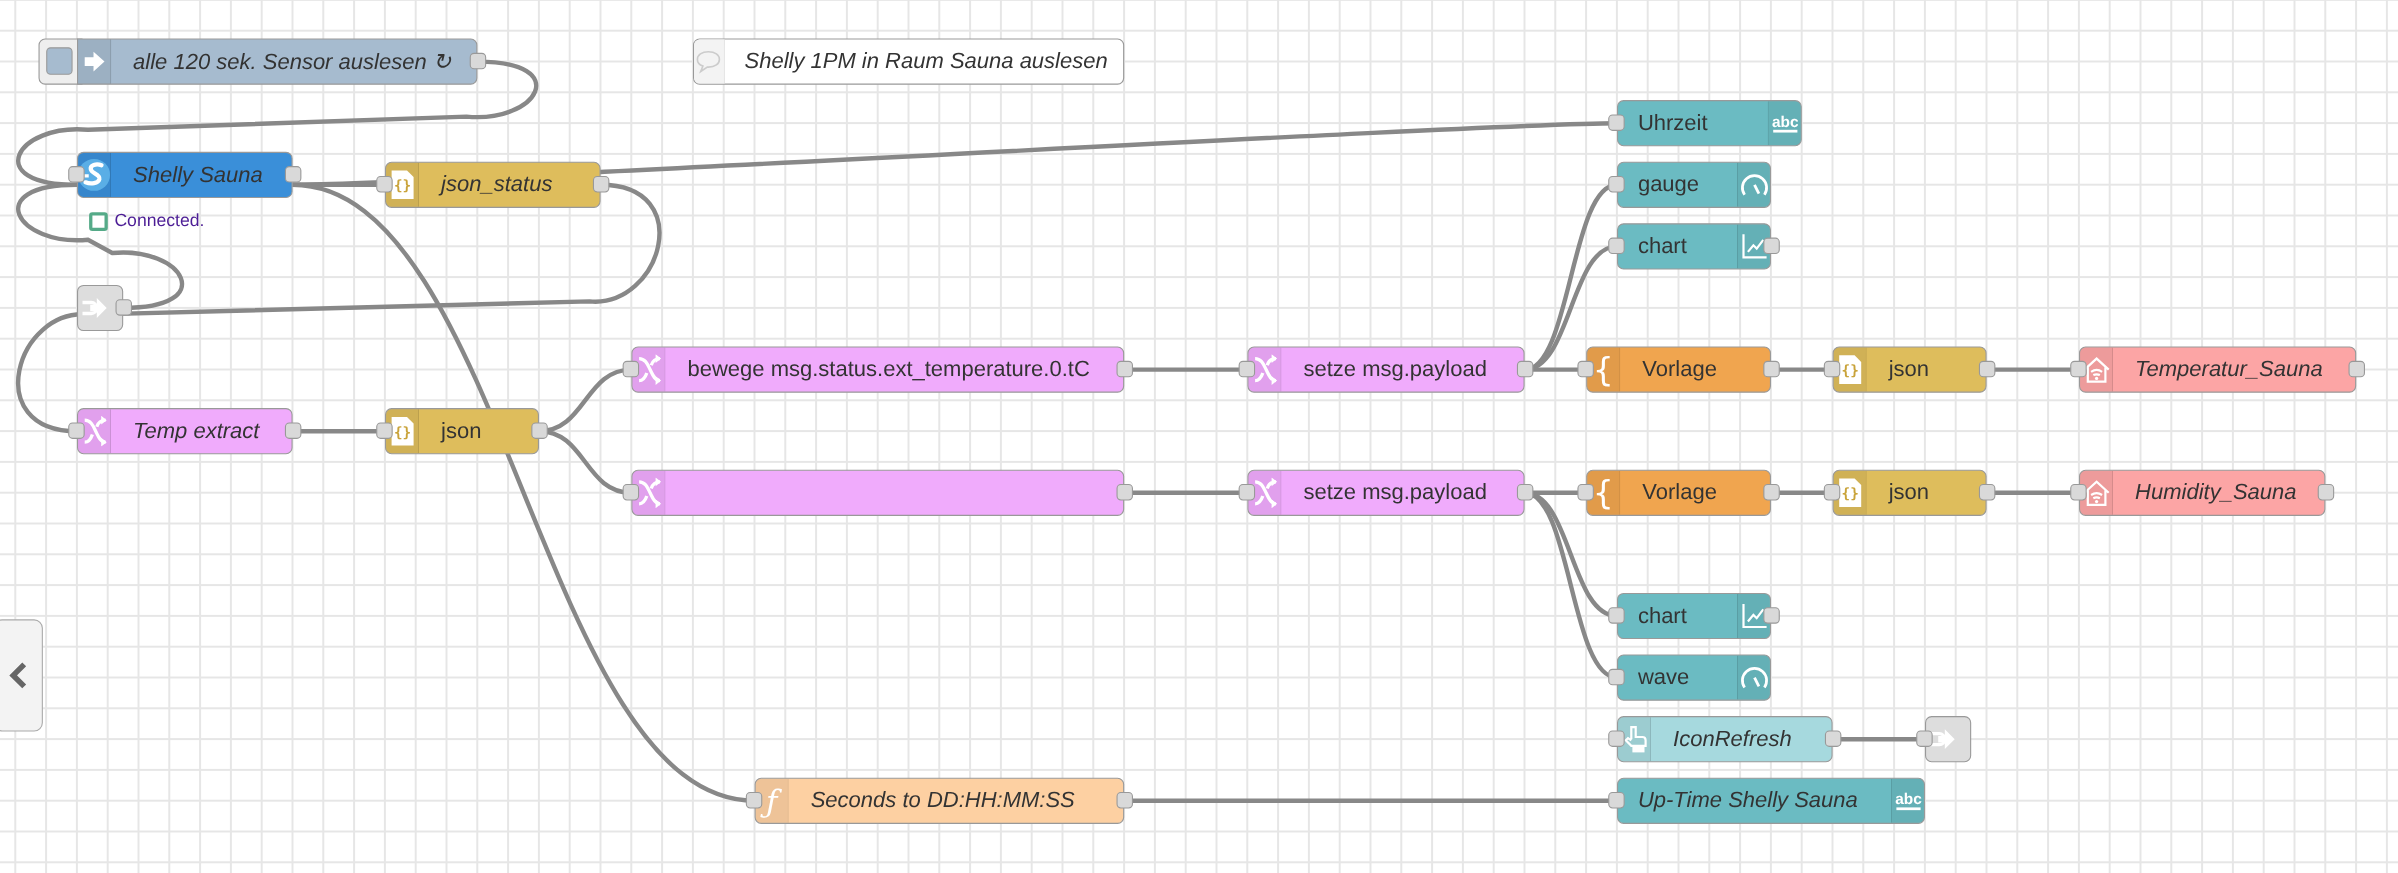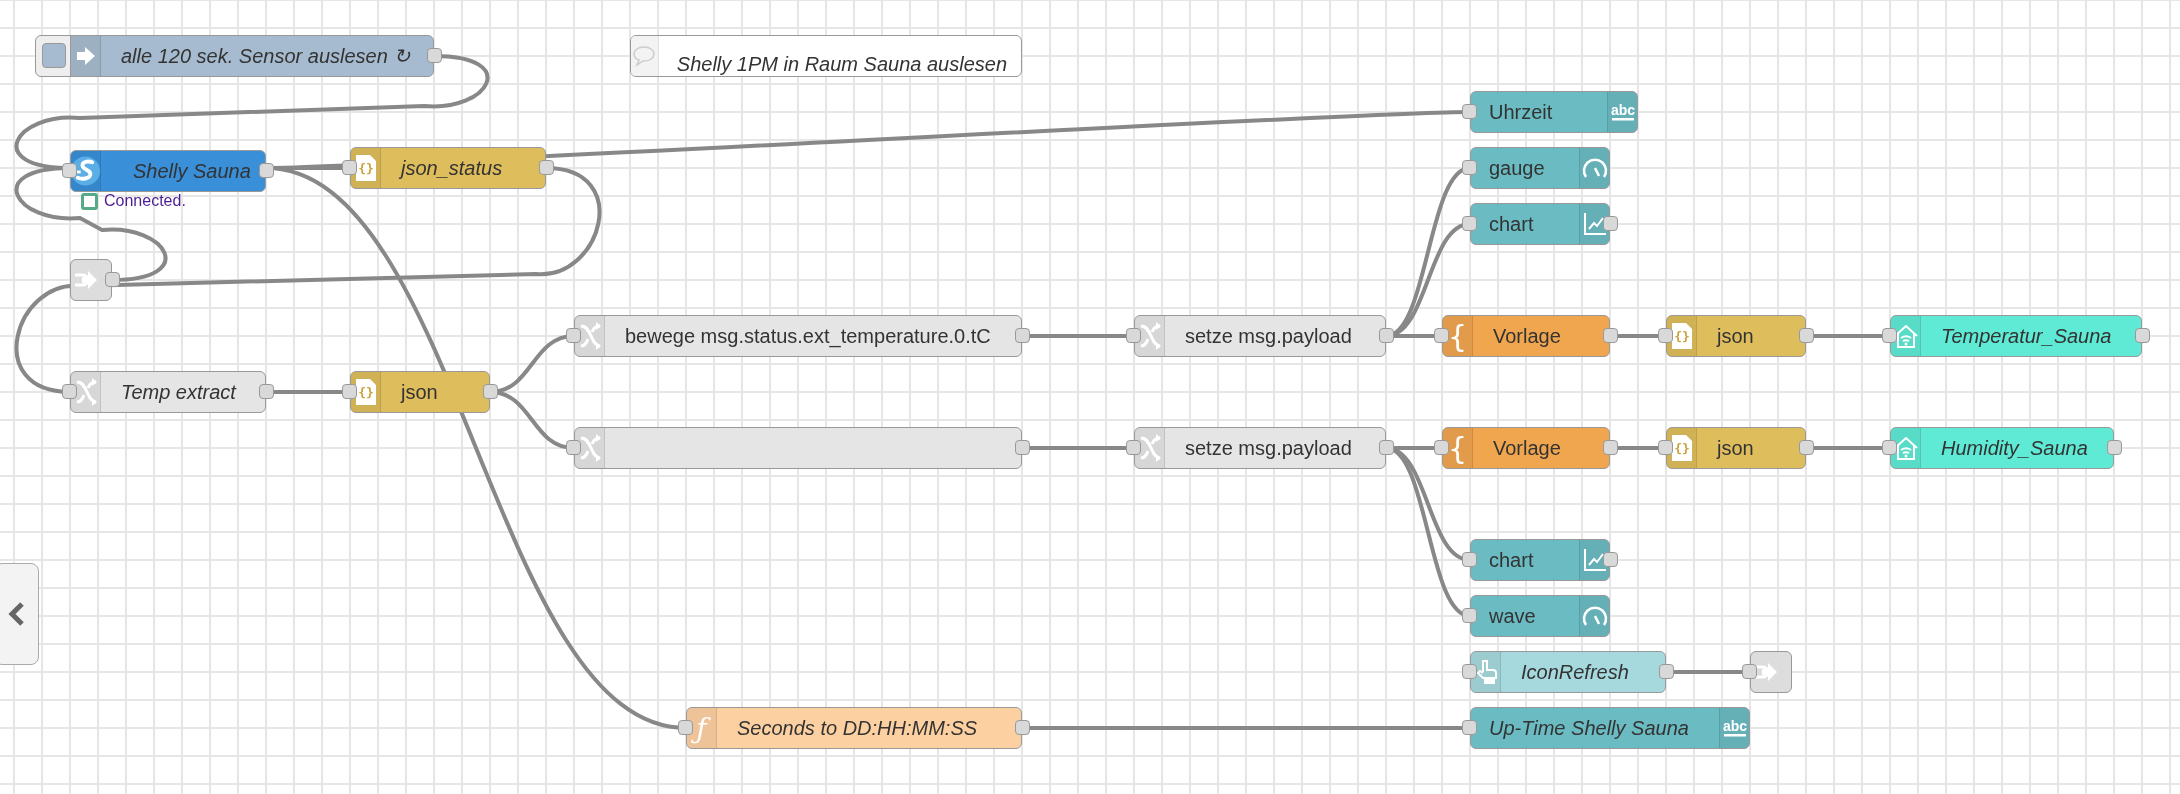--- a/index.html
+++ b/index.html
@@ -24,26 +24,26 @@
   .node .label { flex:1; font-size:20px; color:#333; padding:0 18px 0 20px; white-space:nowrap; }
   .node .label.italic { font-style:italic; }
   .node .label.right { padding:0 18px 0 18px; }
   .port { position:absolute; width:15px; height:15px; background:#d9d9d9; border:1.5px solid #999;
     border-radius:4px; top:12px; box-sizing:border-box; cursor:crosshair; }
   .port.in { left:-9px; }
   .port.out { right:-9px; }
   .c-inject { background:#a6bbcf; }
   .c-shelly { background:#3a8fd9; }
   .c-json { background:#debd5c; }
-  .c-change { background:#e5e5e5; }
+  .c-change { background:#f0abfc; }
   .c-template { background:#f0a54f; }
   .c-ui { background:#6bbbc2; }
   .c-uibtn { background:#a6d9de; }
   .c-func { background:#fdd0a2; }
-  .c-ha { background:#5eead4; }
+  .c-ha { background:#fca5a5; }
   .c-link { background:#ddd; }
   .comment { position:absolute; background:#fff; border:1.5px solid #999; border-radius:6px; height:42px;
     box-sizing:border-box; display:flex; align-items:center; }
   .comment .icon { width:42px; height:100%; background:#f3f3f3; border-right:1.5px solid #e0e0e0;
     border-radius:5px 0 0 5px; display:flex; align-items:center; justify-content:center; box-sizing:border-box; }
   .status { position:absolute; display:flex; align-items:center; font-size:16px; color:#4c1d95; }
   .status .dot { width:11px; height:11px; border:3px solid #5a8; border-radius:3px; margin-right:6px; background:#fff; }
   .inject-btn { position:absolute; left:35px; top:35px; width:40px; height:42px; box-sizing:border-box;
     border:1.5px solid #999; border-radius:6px 0 0 6px; background:#eee; cursor:pointer; }
   .inject-btn .inner { position:absolute; left:6px; top:7px; width:24px; height:25px; background:#a6bbcf;
@@ -76,21 +76,21 @@
     <path d="M1386,448 C1428,448 1428,560 1470,560" stroke="#888888"></path>
     <path d="M1386,448 C1428,448 1428,616 1470,616" stroke="#888888"></path>
     <path d="M1610,336 C1650,336 1626,336 1666,336" stroke="#888888"></path>
     <path d="M1610,448 C1650,448 1626,448 1666,448" stroke="#888888"></path>
     <path d="M1806,336 C1848,336 1848,336 1890,336" stroke="#888888"></path>
     <path d="M1806,448 C1848,448 1848,448 1890,448" stroke="#888888"></path>
     <path d="M1666,672 C1708,672 1708,672 1750,672" stroke="#888888"></path>
     <path d="M1022,728 C1142,728 1350,728 1470,728" stroke="#888888"></path>
   </svg>
 
-<div class="comment" style="left:630px;top:35px;width:392px;align-items:flex-end;">
+<div class="comment" style="left:630px;top:35px;width:392px;">
   <span class="icon">
     <svg class="ic" width="24" height="22" viewBox="0 0 24 22">
         <path d="M12 2C6 2 2 5 2 9c0 3 2 5 5 6l-2 5 6-4h1c6 0 10-3 10-7s-4-7-10-7z" fill="none" stroke="#ccc" stroke-width="1.5"></path>
       </svg>
   </span>
   <span class="label" style="font-style:italic;font-size:20px;color:#333;padding:0 14px 0 18px;white-space:nowrap;">Shelly 1PM in Raum Sauna auslesen</span>
 </div>
 
 <div class="inject-btn">
     <div class="inner"></div>
@@ -98,21 +98,21 @@
 <div class="node c-inject" id="n-inject" style="left:70px;top:35px;width:364px;border-radius:0 6px 6px 0;justify-content:flex-end;">
   <span class="icon" style="border-radius:0;">
     <svg class="ic" width="22" height="24" viewBox="0 0 22 24">
         <path d="M2 8h8V3l10 9-10 9v-5H2z" fill="#fff"></path>
       </svg>
   </span>
   <span class="label italic">alle 120 sek. Sensor auslesen ↻</span>
   <span class="port out"></span>
 </div>
 
-<div class="node c-shelly" id="n-shelly" style="left:70px;top:150px;width:196px;gap:12px;">
+<div class="node c-shelly" id="n-shelly" style="left:70px;top:138px;width:196px;">
   <span class="port in"></span>
   <span class="icon">
     <svg class="ic" width="30" height="32" viewBox="0 0 30 32">
         <circle cx="15" cy="16" r="15" fill="#5aaee6"></circle>
         <path d="M22 7c-5-2-11 0-10 4 1 4 9 4 8 9-1 4-8 5-13 3" fill="none" stroke="#fff" stroke-width="4" stroke-linecap="round"></path>
         <path d="M2 17h8" stroke="#fff" stroke-width="3"></path>
       </svg>
   </span>
   <span class="label italic">Shelly Sauna</span>
   <span class="port out"></span>

